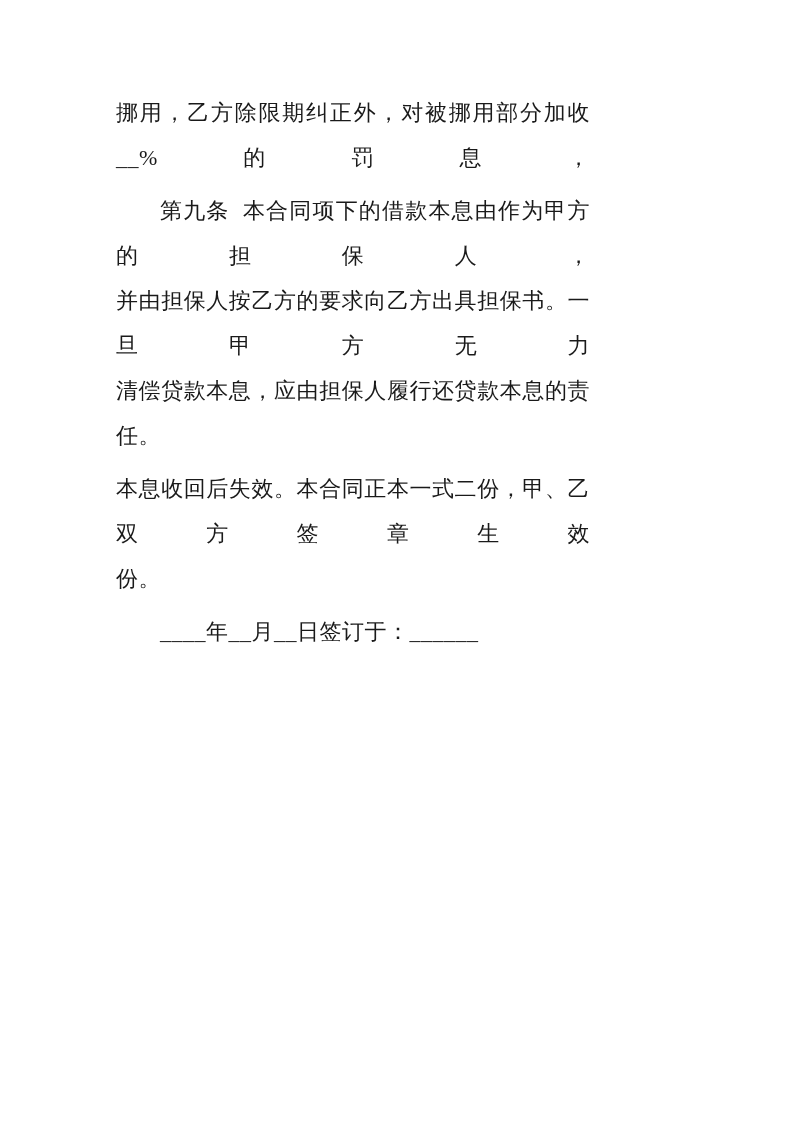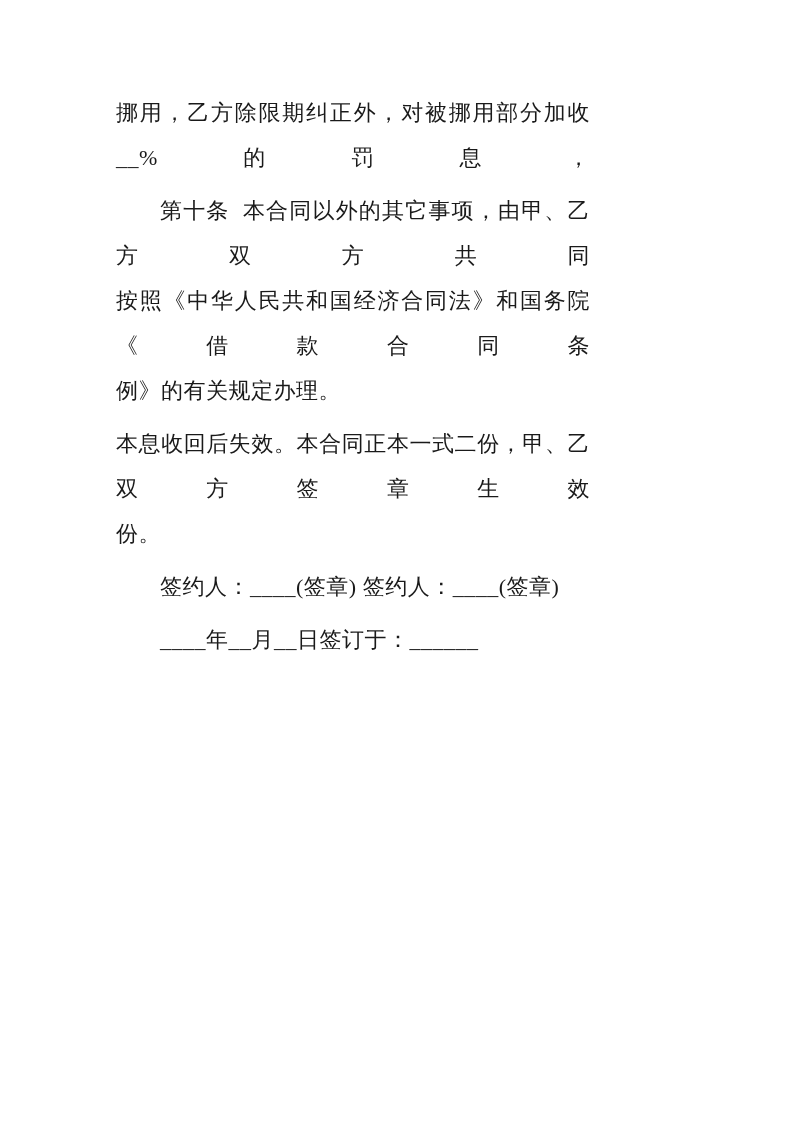--- a/index.html
+++ b/index.html
@@ -39,28 +39,25 @@
 </style>
 </head>
 <body>
 
 <div class="page">
   <div id="doc">
       <div class="para">
         <div class="line fill">挪用，乙方除限期纠正外，对被挪用部分加收__%的罚息，</div>
       </div>
       <div class="para">
-        <div class="line fill indent">第十条&nbsp;&nbsp;本合同以外的其它事项，由甲、乙方双方共同</div>
-        <div class="line fill">按照《中华人民共和国经济合同法》和国务院《借款合同条</div>
-        <div class="line">例》的有关规定办理。</div>
+        <div class="line fill indent">第九条&nbsp;&nbsp;本合同项下的借款本息由作为甲方的担保人，</div>
+        <div class="line fill">并由担保人按乙方的要求向乙方出具担保书。一旦甲方无力</div>
+        <div class="line">清偿贷款本息，应由担保人履行还贷款本息的责任。</div>
       </div>
       <div class="para">
         <div class="line fill">本息收回后失效。本合同正本一式二份，甲、乙双方签章生效</div>
         <div class="line">份。</div>
-      </div>
-      <div class="para">
-        <div class="line indent">签约人：____(签章)&nbsp;签约人：____(签章)</div>
       </div>
       <div class="para">
         <div class="line indent">____年__月__日签订于：______</div>
       </div>
     </div>
 </div>
 
 </body></html>

